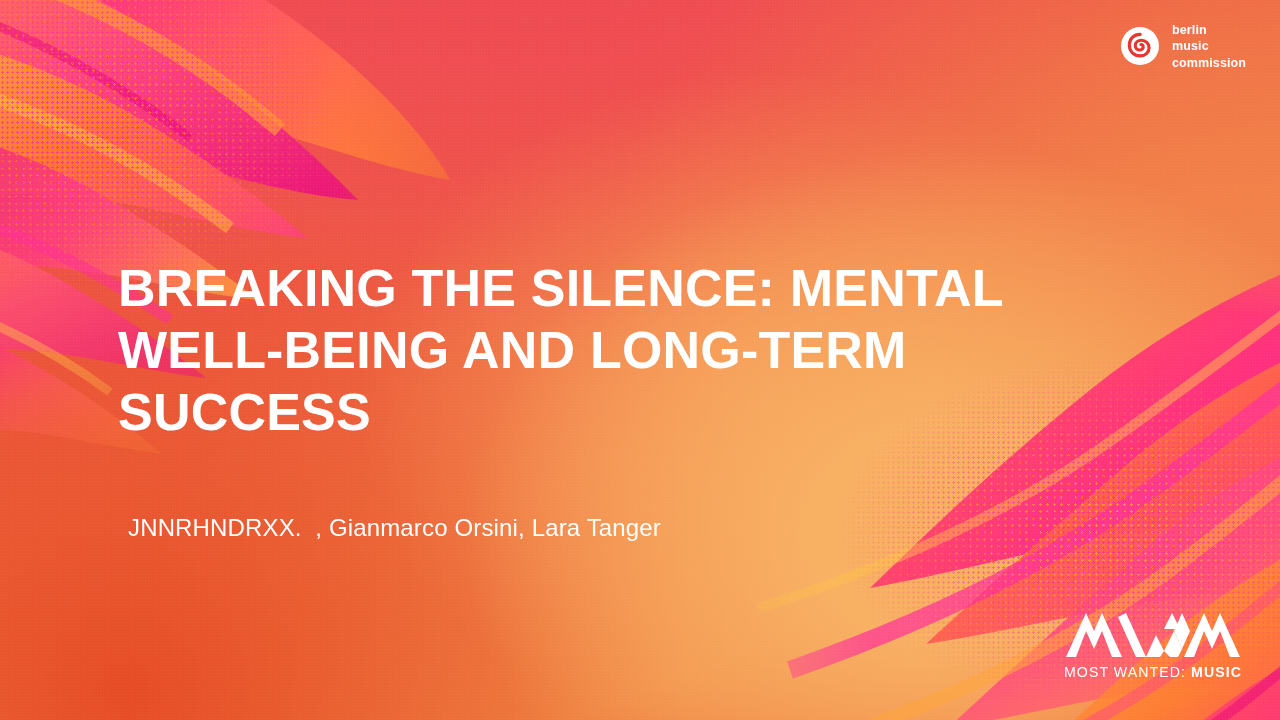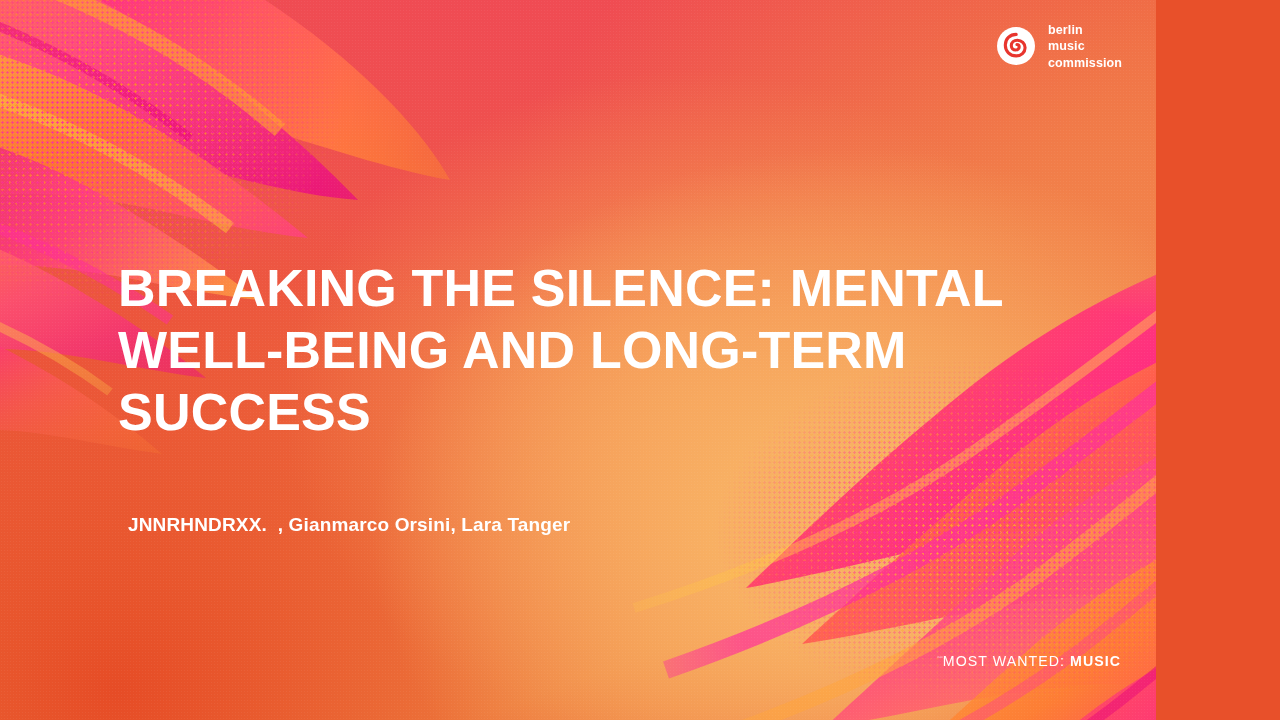--- a/index.html
+++ b/index.html
@@ -5,21 +5,21 @@
 <style>
   * { margin:0; padding:0; box-sizing:border-box; }
   html,body { width:1280px; height:720px; overflow:hidden; }
   body {
     font-family:"Liberation Sans", sans-serif;
     background:#E8502A;
   }
 
   .slide {
     position:relative;
-    width:1156px; height:720px;
+    width:1280px; height:720px;
     overflow:hidden;
     background:
       radial-gradient(ellipse 780px 620px at 74% 74%,  #F8B063 0%, #F8B063 18%, rgba(248,176,99,0) 62%),
       radial-gradient(ellipse 640px 520px at 60% 56%,  #F59455 0%, rgba(245,148,85,0) 64%),
       radial-gradient(ellipse 900px 700px at 96% 42%,  #F2844B 0%, rgba(242,132,75,0) 70%),
       radial-gradient(ellipse 820px 760px at 10% 96%,  #E64C26 0%, rgba(230,76,38,0) 68%),
       radial-gradient(ellipse 900px 560px at 44% -8%,  #F04A55 0%, rgba(240,74,85,0) 72%),
       linear-gradient(160deg, #EE4A52 0%, #EE5A43 34%, #F07A45 58%, #F08A45 78%, #E9532B 100%);
   }
 
@@ -108,33 +108,33 @@
     font-weight:700;
     letter-spacing:3.4px;
     padding:6px 19px 7px 20px;
     border-radius:22px;
     line-height:1;
     margin-left:6px;
   }
 
   .names {
     color:#fff;
-    font-size:19px;
-    font-weight:700;
+    font-size:24px;
+    font-weight:400;
     letter-spacing:.15px;
     margin-top:3px;
     margin-left:10px;
     white-space:pre;
   }
 
   
   .mwm {
     position:absolute; right:35px; bottom:40px;
     width:184px;
-    display:flex; flex-direction:row; align-items:center;
+    display:flex; flex-direction:column; align-items:center;
   }
   .mwm-mark { width:178px; height:46px; display:block; }
   .mwm-tag {
     margin-top:7px;
     color:#fff; font-size:14.2px; letter-spacing:1.05px;
     white-space:nowrap; font-weight:300;
   }
   .mwm-tag b { font-weight:700; letter-spacing:1.05px; }
 </style>
 </head>

